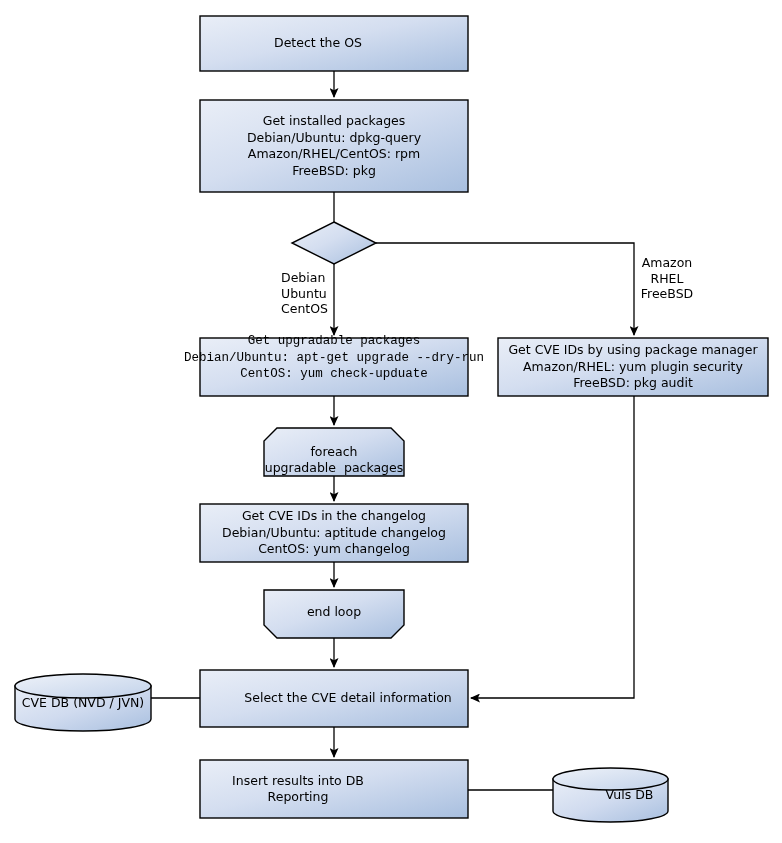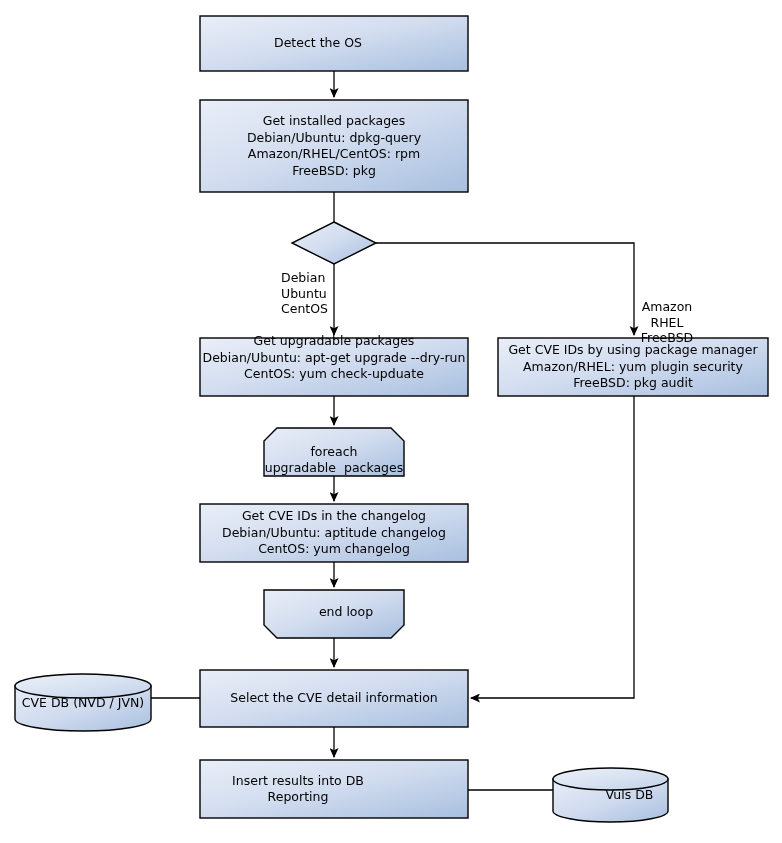--- a/index.html
+++ b/index.html
@@ -106,45 +106,45 @@
   </g>
 </svg>
 
 <div class="node-label" style="left:200px; top:16px; width:236px; height:55px;">Detect the OS</div>
 
 <div class="node-label" style="left:200px; top:100px; width:268px; height:92px;">Get installed packages
 Debian/Ubuntu: dpkg-query
 Amazon/RHEL/CentOS: rpm
 FreeBSD: pkg</div>
 
-<div class="node-label" style="left:200px; top:338px; width:268px; height:40px;">Get upgradable packages
+<div class="node-label" style="left:200px; top:338px; width:268px; height:40px;font-family:Liberation Mono, monospace;">Get upgradable packages
 Debian/Ubuntu: apt-get upgrade --dry-run
 CentOS: yum check-upduate</div>
 
 <div class="node-label" style="left:498px; top:338px; width:270px; height:58px;">Get CVE IDs by using package manager
 Amazon/RHEL: yum plugin security
 FreeBSD: pkg audit</div>
 
 <div class="node-label" style="left:264px; top:430px; width:140px; height:60px;">foreach
 upgradable  packages</div>
 
 <div class="node-label" style="left:200px; top:504px; width:268px; height:58px;border-radius:21px;">Get CVE IDs in the changelog
 Debian/Ubuntu: aptitude changelog
 CentOS: yum changelog</div>
 
-<div class="node-label" style="left:264px; top:590px; width:140px; height:44px;margin-left:12px;">end loop</div>
+<div class="node-label" style="left:264px; top:590px; width:140px; height:44px;">end loop</div>
 
-<div class="node-label" style="left:200px; top:670px; width:268px; height:57px;">Select the CVE detail information</div>
+<div class="node-label" style="left:200px; top:670px; width:268px; height:57px;padding-left:14px;">Select the CVE detail information</div>
 
 <div class="node-label" style="left:186px; top:760px; width:224px; height:58px;">Insert results into DB
 Reporting</div>
 
 <div class="node-label" style="left:15px; top:680px; width:136px; height:46px;">CVE DB (NVD / JVN)</div>
 
 <div class="node-label" style="left:572px; top:773px; width:115px; height:44px;">Vuls DB</div>
 
 <div class="edge-label" style="left:281px; top:270px; width:52px;">Debian
 Ubuntu
 CentOS</div>
 
-<div class="edge-label right-align" style="left:636px; top:255px; width:62px;margin-top:44px;">Amazon
+<div class="edge-label right-align" style="left:636px; top:255px; width:62px;">Amazon
 RHEL
 FreeBSD</div>
 
 </body></html>

